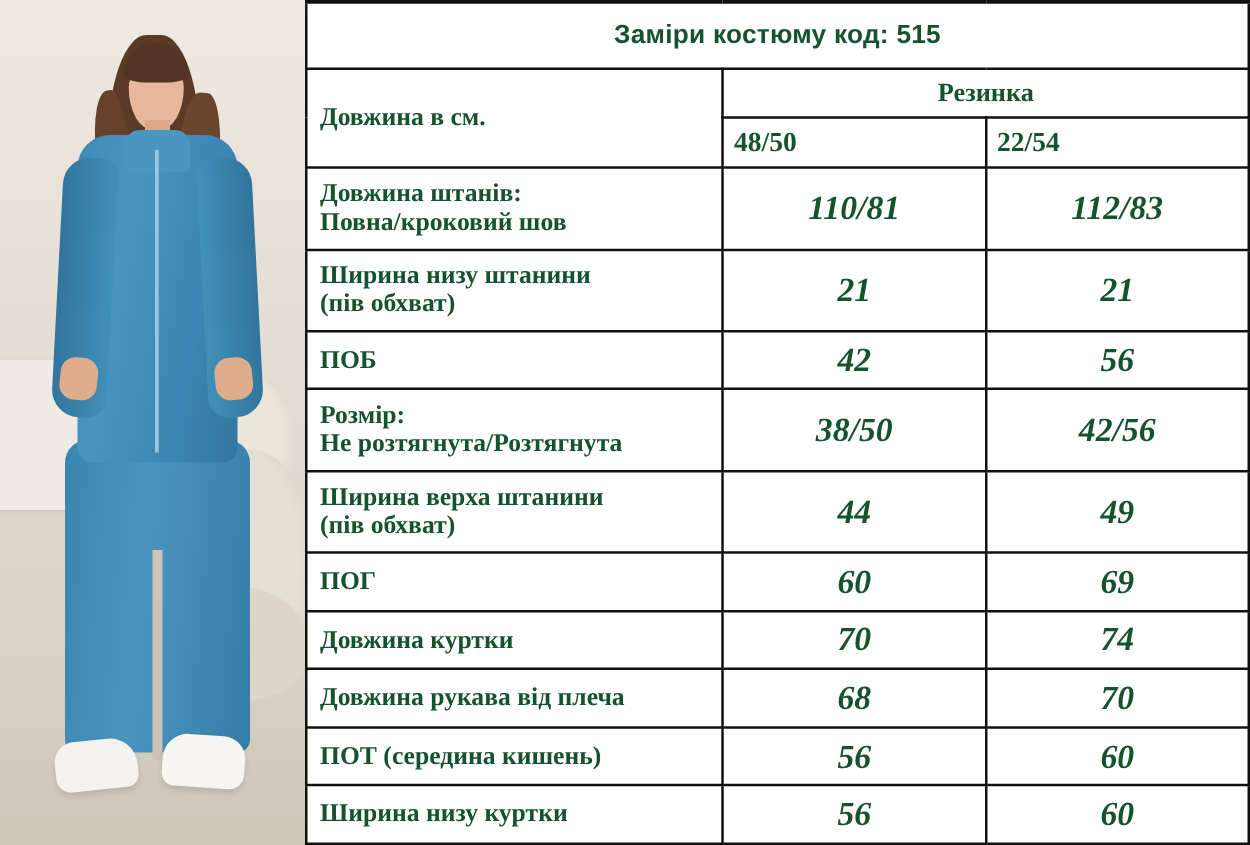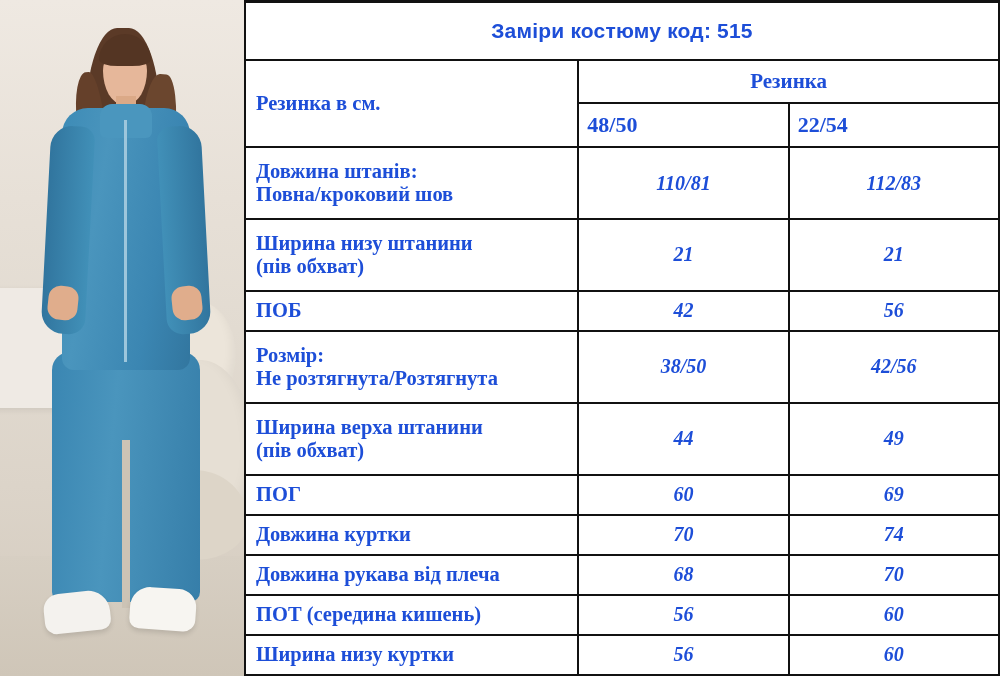--- a/index.html
+++ b/index.html
@@ -152,37 +152,37 @@
   table {
     width: 100%;
     height: 676px;
     border-collapse: collapse;
     table-layout: fixed;
   }
   th, td {
     border: 2px solid #111111;
     padding: 2px 8px;
     font-size: 20px;
-    color: #1d4ed8;
+    color: #14532d;
     vertical-align: middle;
   }
   
   tr:first-child th { border-top: 3px solid #111; }
   td.param, th.param {
     text-align: left;
     font-weight: 700;
     font-size: 20.5px;
     line-height: 1.12;
     padding-left: 10px;
   }
   td.val {
     text-align: center;
     font-style: italic;
     font-weight: 700;
-    font-size: 20px;
+    font-size: 27px;
   }
   th.title {
     text-align: center;
     font-family: "Liberation Sans", sans-serif;
     font-weight: 700;
     font-size: 21px;
     letter-spacing: .2px;
     padding: 8px 6px;
   }
   th.sizehdr {
@@ -238,21 +238,21 @@
       <colgroup>
         <col class="c1">
           <col class="c2">
           <col class="c3">
       </colgroup>
       <tbody>
         <tr>
           <th class="title" colspan="3">Заміри костюму код: 515</th>
         </tr>
         <tr>
-          <th class="param" rowspan="2">Резинка в см.</th>
+          <th class="param" rowspan="2">Довжина в см.</th>
           <th class="sizehdr" colspan="2">Резинка</th>
         </tr>
         <tr>
           <th class="sizeval">48/50</th>
           <th class="sizeval">22/54</th>
         </tr>
 
         <tr>
           <td class="param">
             <span class="nowrapline">Довжина штанів:</span>

